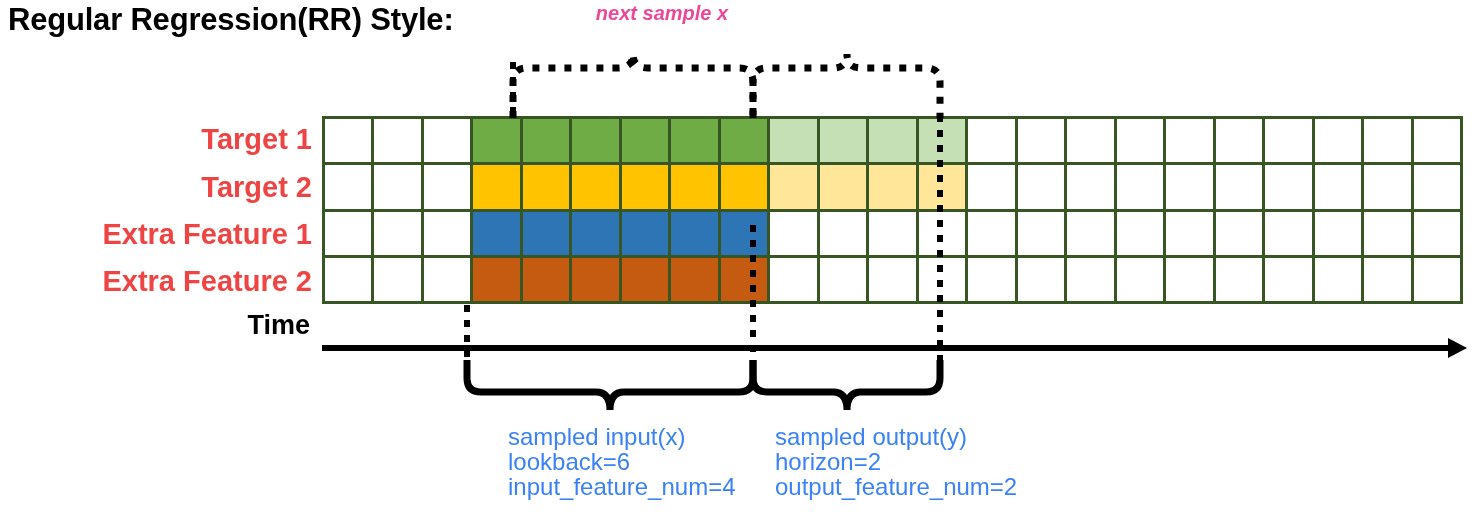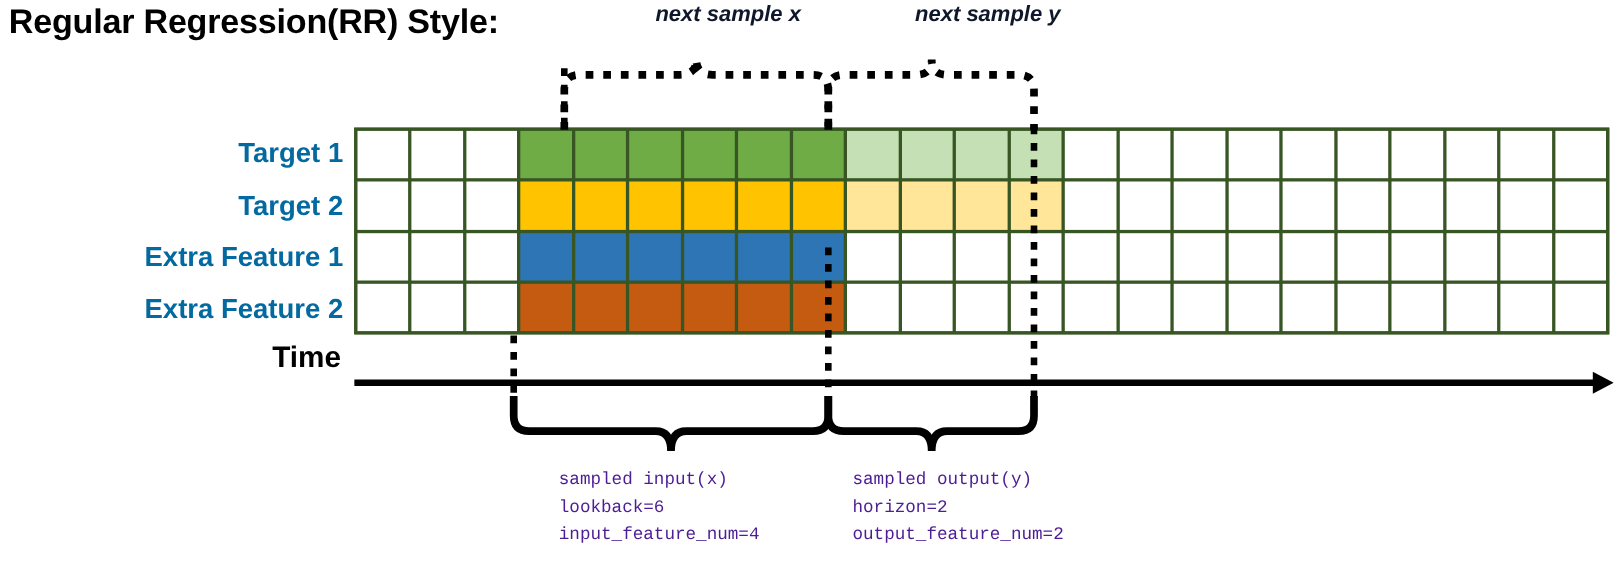--- a/index.html
+++ b/index.html
@@ -31,42 +31,42 @@
     color: #000;
     letter-spacing: -0.2px;
     white-space: nowrap;
   }
 
   
   .sample-label {
     font-size: 20px;
     font-style: italic;
     font-weight: bold;
-    color: #0f172a;
+    color: #ec4899;
     white-space: nowrap;
     text-align: center;
   }
   #label-next-x { left: 582px; top: 2px; width: 160px; }
   #label-next-y { left: 818px; top: 2px; width: 160px; }
 
   
   #row-labels {
     left: 0px;
     top: 116px;
     width: 312px;
     height: 188px;
   }
   .row-label {
     position: absolute;
     right: 0;
     width: 100%;
     text-align: right;
-    font-size: 25px;
-    font-weight: bold;
-    color: #0369a1;
+    font-size: 29px;
+    font-weight: bold;
+    color: #ef4444;
     white-space: nowrap;
     line-height: 47px;
     height: 47px;
   }
 
   
   #grid {
     left: 322px;
     top: 116px;
     width: 1141px;
@@ -117,39 +117,37 @@
   
   #overlay {
     left: 0; top: 0;
     width: 1476px;
     height: 516px;
     pointer-events: none;
   }
 
   
   .caption {
-    font-size: 16px;
-    color: #4c1d95;
+    font-size: 24px;
+    color: #3b82f6;
     line-height: 25px;
     white-space: nowrap;
-    font-family: Liberation Mono, monospace;
   }
   #caption-input  { left: 508px; top: 424px; }
   #caption-output { left: 775px; top: 424px; }
   .caption div { white-space: nowrap; }
 </style>
 </head>
 <body>
 
 <div id="stage">
 
   <div class="abs" id="page-title">Regular Regression(RR) Style:</div>
 
   <div class="abs sample-label" id="label-next-x">next sample x</div>
-  <div class="abs sample-label" id="label-next-y">next sample y</div>
 
   <div class="abs" id="row-labels">
     <div class="row-label" style="top:0px;">Target 1</div>
     <div class="row-label" style="top:48px;">Target 2</div>
     <div class="row-label" style="top:95px;">Extra Feature 1</div>
     <div class="row-label" style="top:142px;">Extra Feature 2</div>
   </div>
 
   <div class="abs" id="grid">
       <div class="grid-row">

